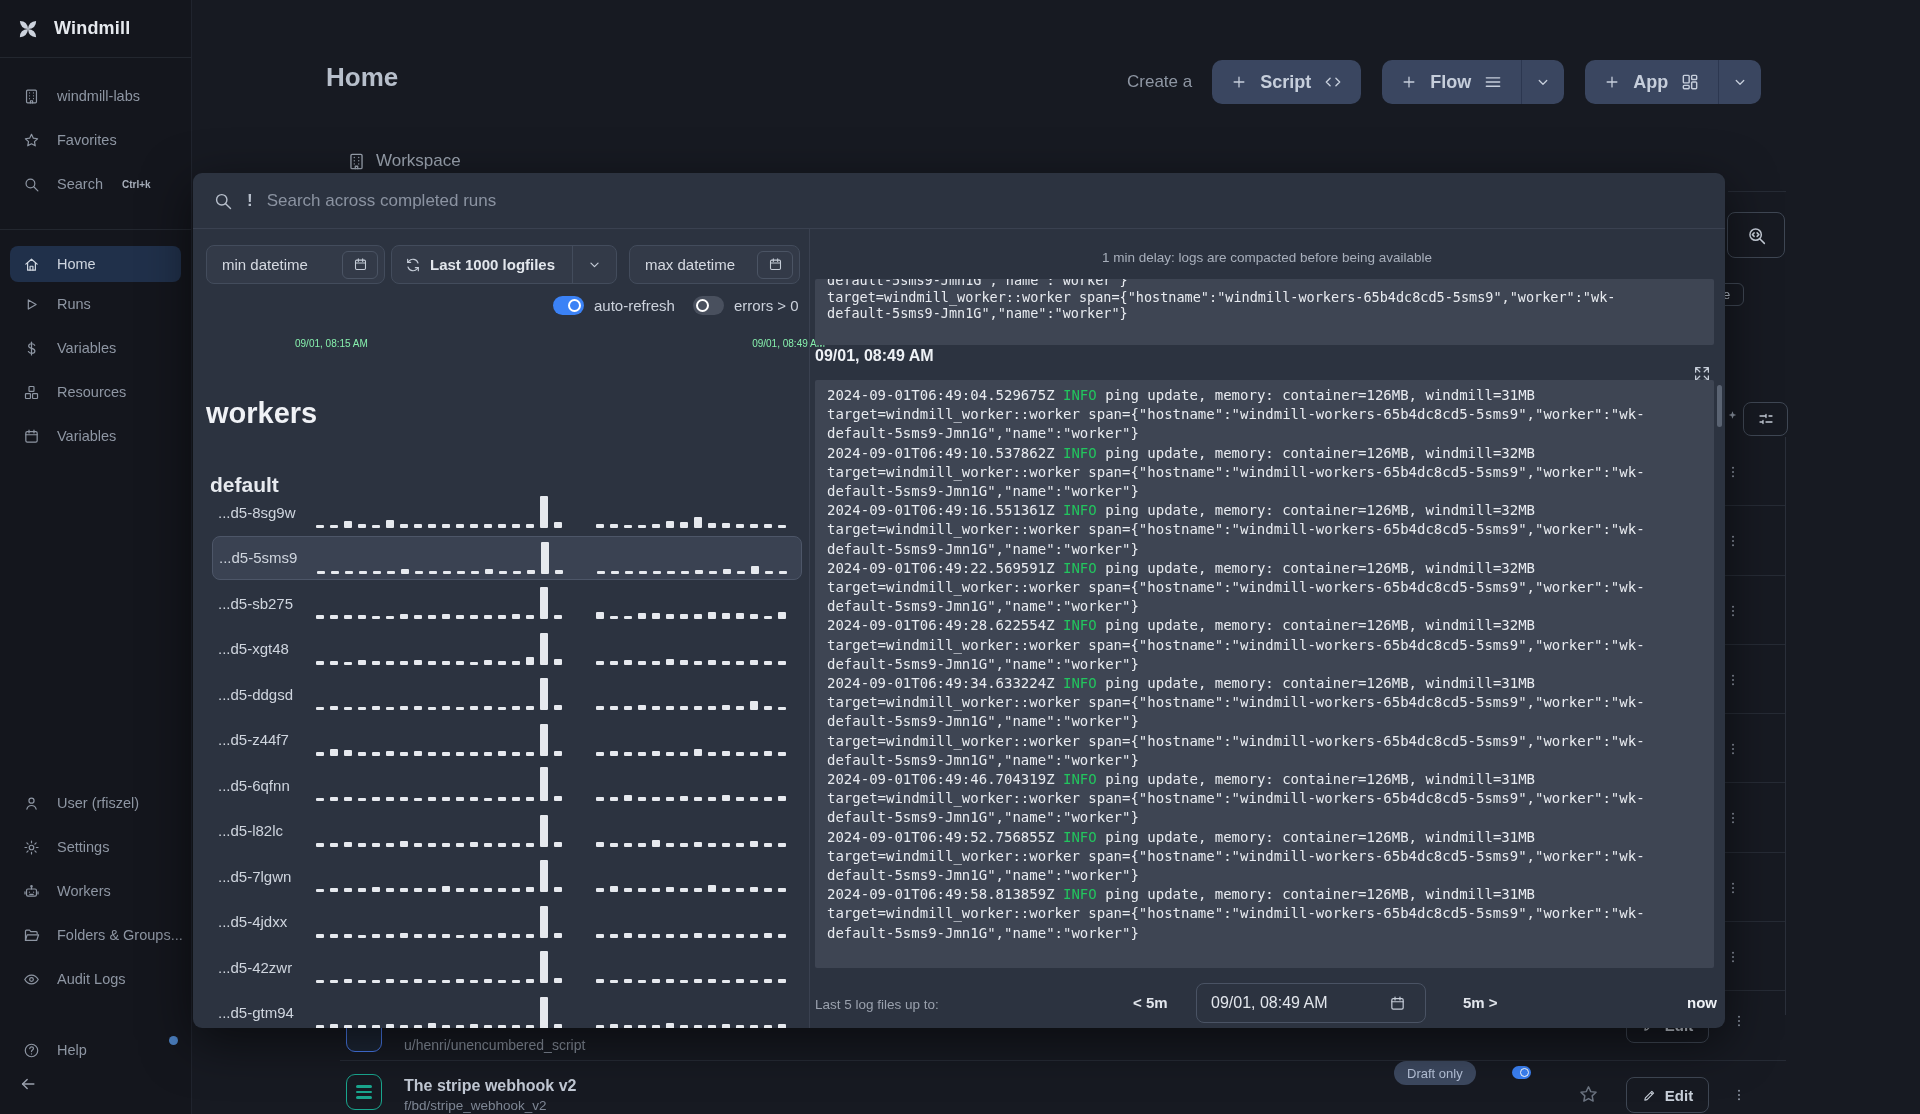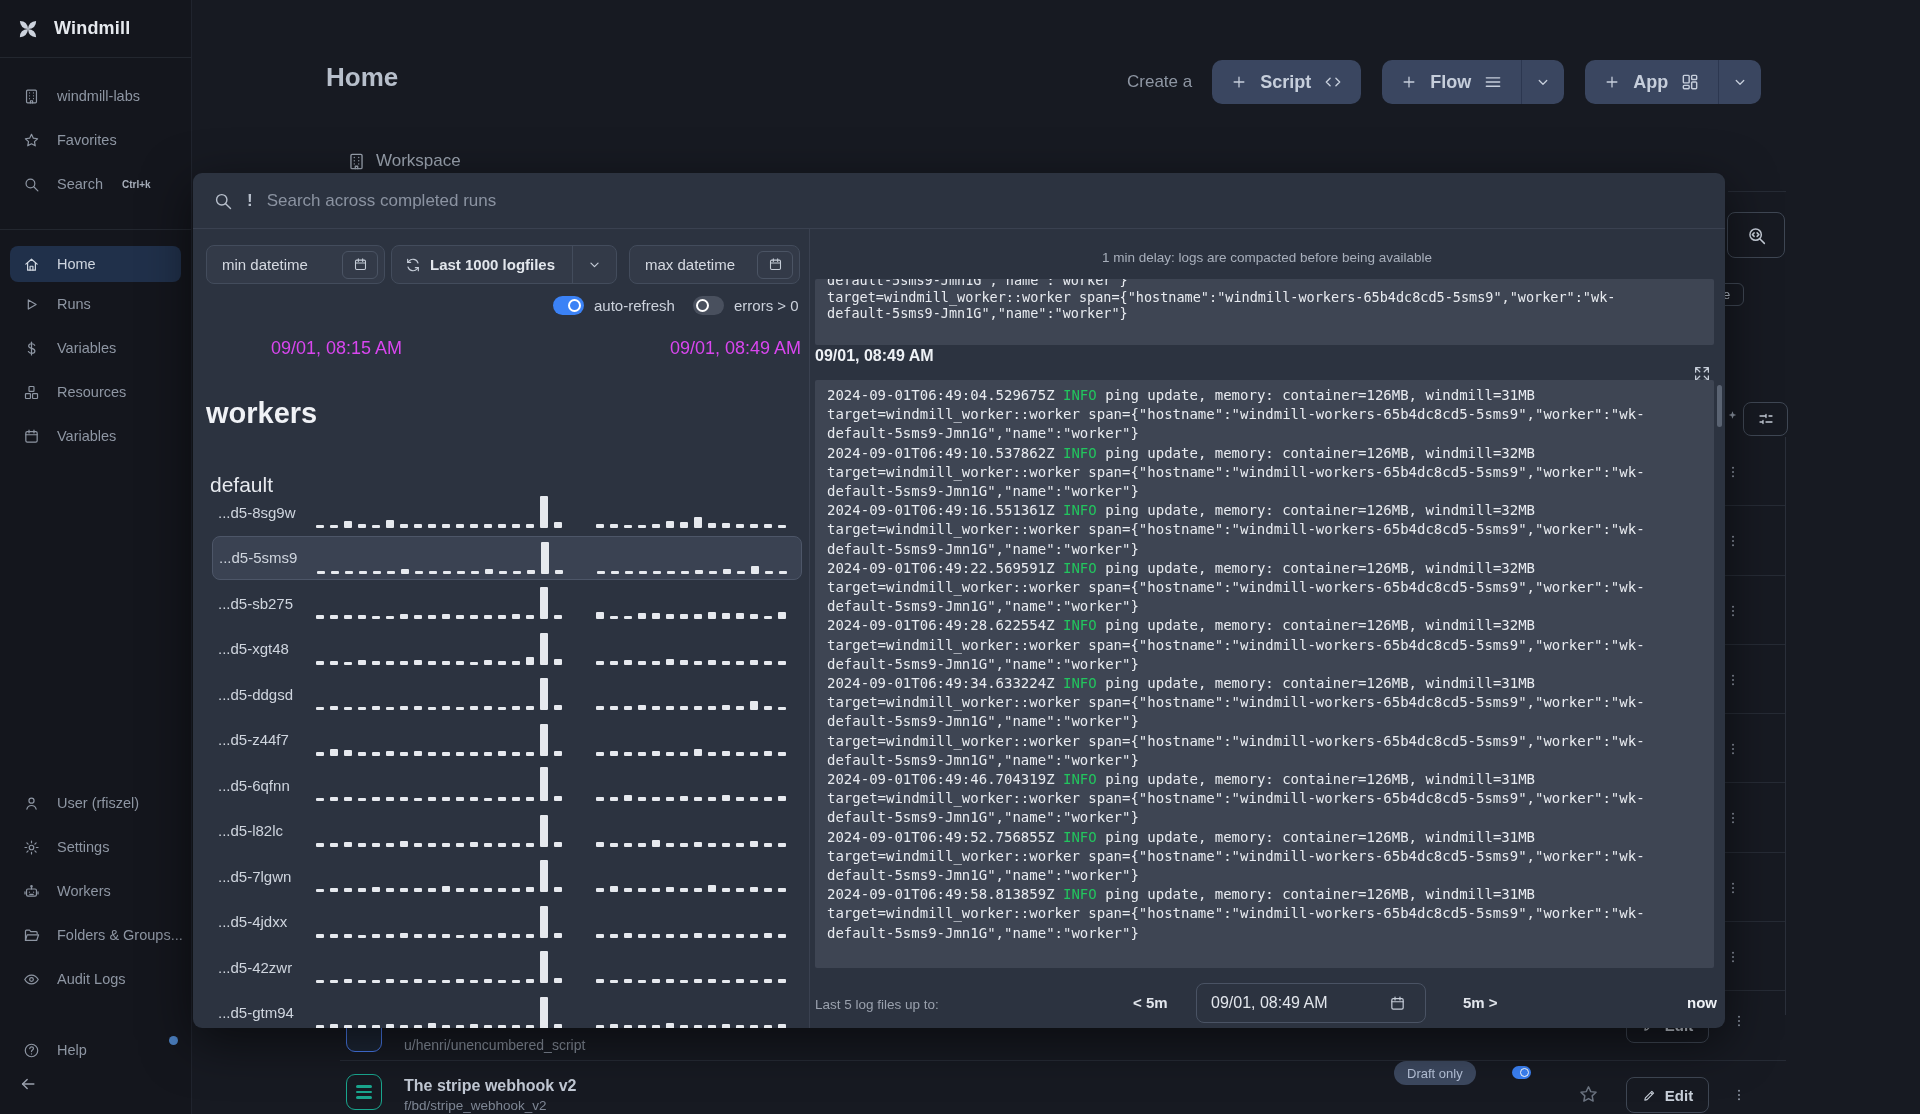--- a/index.html
+++ b/index.html
@@ -106,23 +106,23 @@
   .tgl-group { position:absolute; top:123px; display:flex; align-items:center; gap:10px; }
   .toggle { width:31px; height:19px; border-radius:10px; position:relative; cursor:pointer; }
   .toggle.on { background:#3b82f6; }
   .toggle.off { background:#49505e; }
   .toggle .knob { position:absolute; top:3px; width:13px; height:13px; border-radius:50%;
     border:2px solid #fff; }
   .toggle.on .knob { right:3px; }
   .toggle.off .knob { left:3px; }
   .tgl-label { font-size:15px; color:#ccd2dc; }
 
-  .ts { position:absolute; top:165px; font-size:18px; color:#d946ef; }
+  .ts { position:absolute; top:165px; font-size:10px; color:#86efac;margin-left:24px; }
   .workers-title { position:absolute; left:13px; top:224px; font-size:29px; font-weight:bold; color:#f0f2f6; }
-  .group-title { position:absolute; left:17px; top:300px; font-size:21px; font-weight:normal; color:#e7eaef; }
+  .group-title { position:absolute; left:17px; top:300px; font-size:21px; font-weight:bold; color:#e7eaef; }
 
   .worker-row { position:absolute; left:19px; width:590px; height:44px; display:flex; align-items:center; }
   .worker-row.selected { background:#3a4252; border:1px solid #4d5668; border-radius:8px; }
   .worker-name { font-size:15px; color:#cfd5de; padding-left:6px; width:104px; flex:none; }
   .spark { display:flex; align-items:flex-end; gap:6px; height:34px; margin-bottom:2px; }
   .spark i { width:8px; background:#e6e9ee; border-radius:1px; flex:none; }
 
   .log-notice { position:absolute; left:616px; right:0; top:77px; text-align:center;
     font-size:13.5px; color:#a8afbb; }
   .log-block { position:absolute; left:622px; width:899px; background:#3e4553; border-radius:2px;

